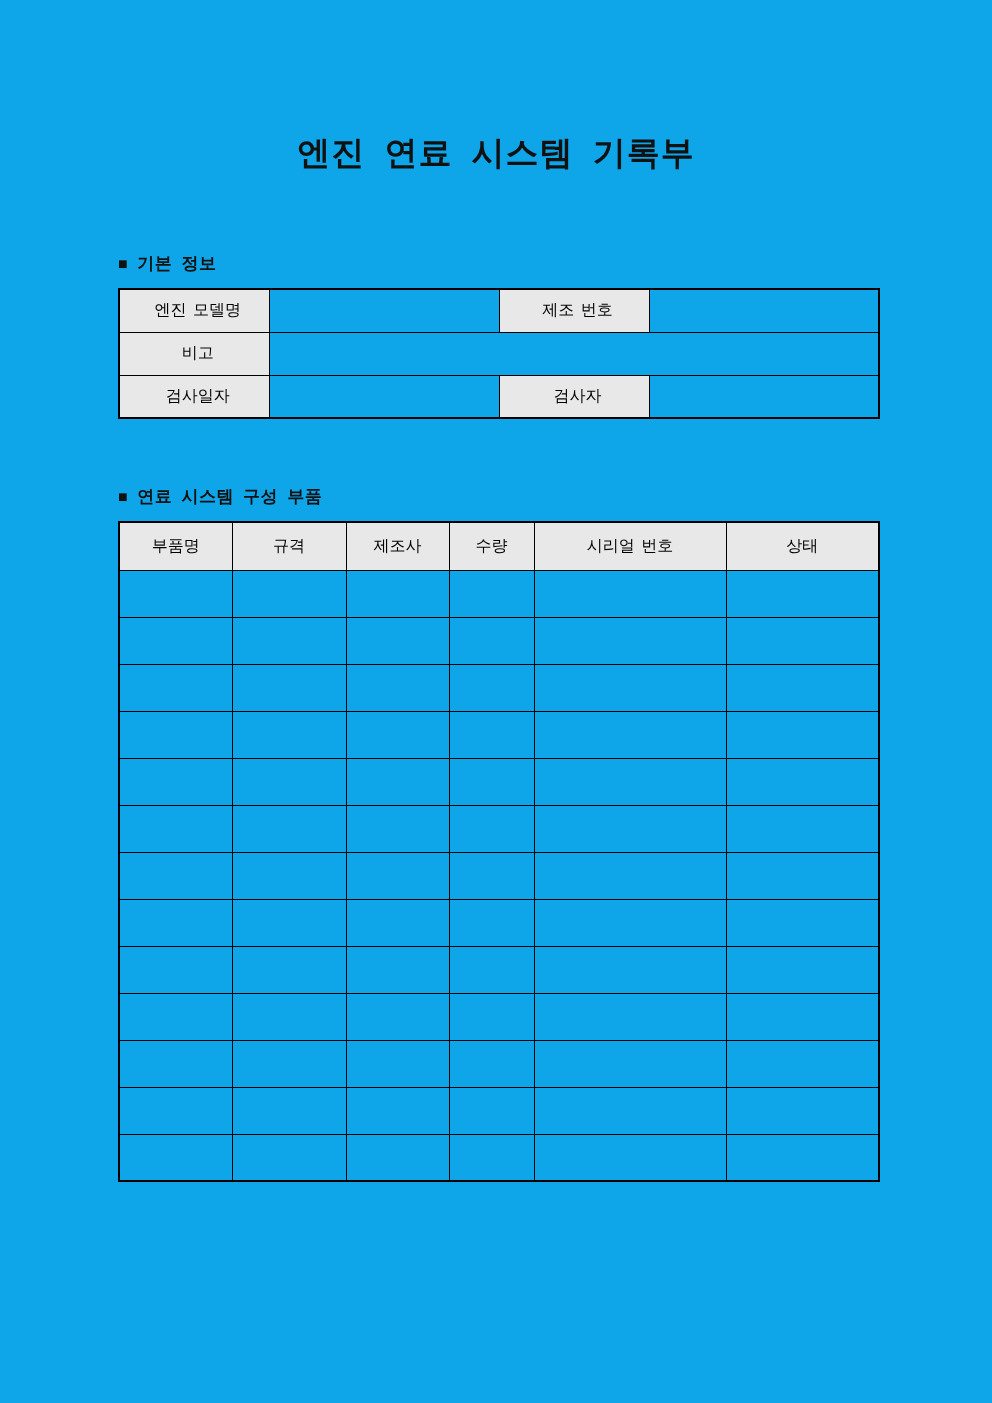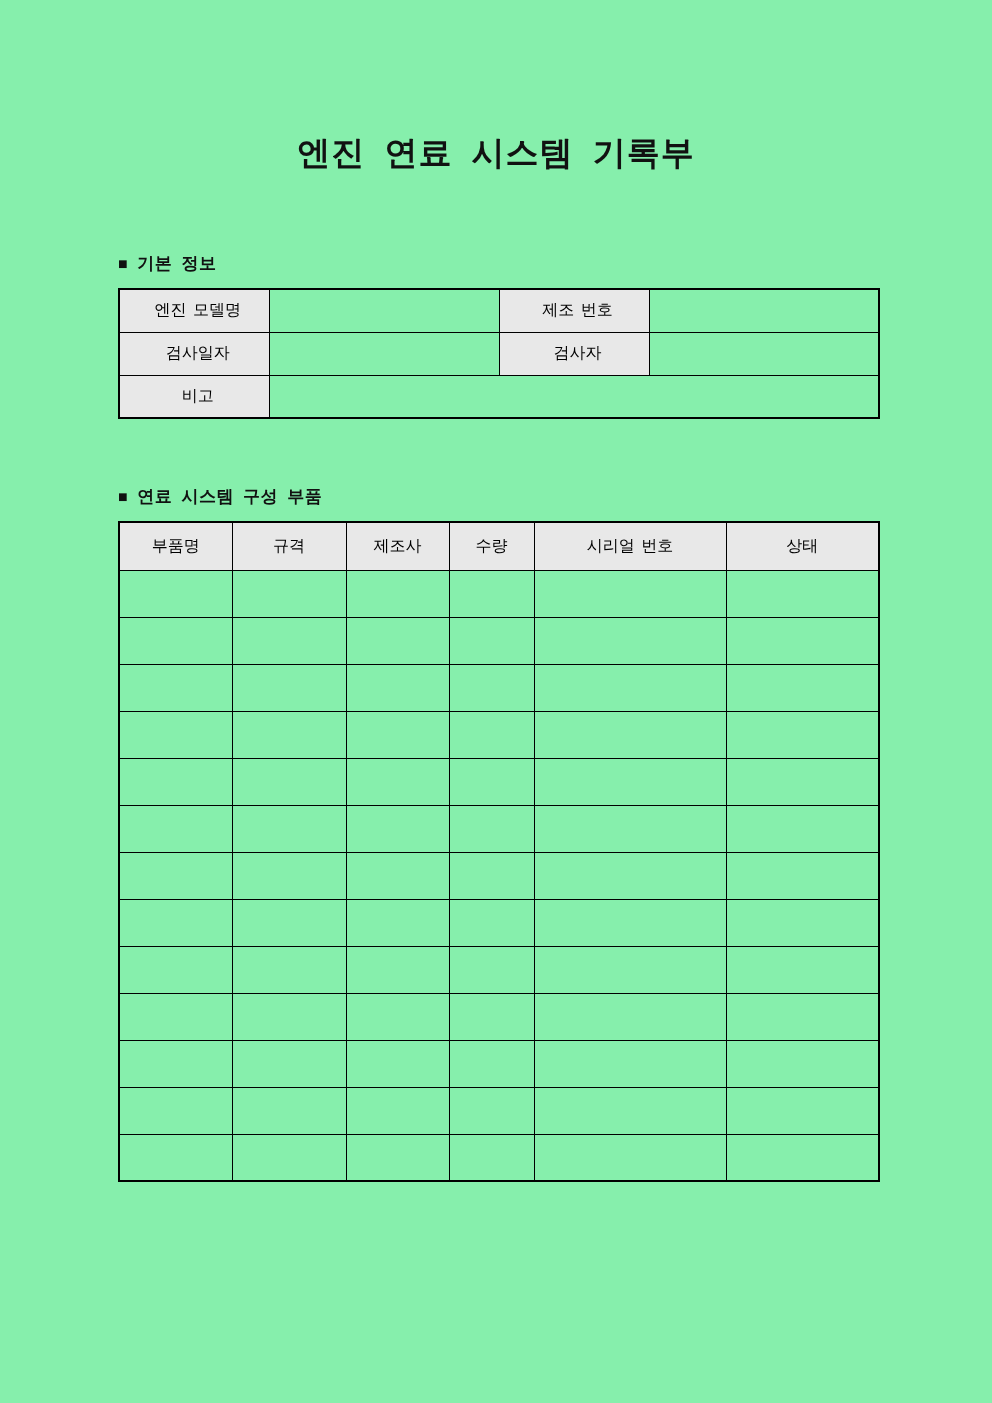--- a/index.html
+++ b/index.html
@@ -8,21 +8,21 @@
     width: 992px;
     height: 1403px;
     font-family: "Liberation Sans", "DejaVu Sans", sans-serif;
     color: #000000;
     overflow: hidden;
   }
   .page {
     position: relative;
     width: 992px;
     height: 1403px;
-    background: #86efac;
+    background: #0ea5e9;
   }
   .doc-title {
     padding-top: 131px;
     text-align: center;
     font-size: 33px;
     font-weight: bold;
     letter-spacing: 1px;
     word-spacing: 9px;
     color: #111111;
   }
@@ -108,28 +108,28 @@
           <col class="c-value">
       </colgroup>
       <tbody>
         <tr>
           <th>엔진 모델명</th>
           <td></td>
           <th>제조 번호</th>
           <td></td>
         </tr>
         <tr>
-          <th>검사일자</th>
-          <td></td>
-          <th>검사자</th>
-          <td></td>
-        </tr>
-        <tr>
           <th>비고</th>
           <td colspan="3"></td>
+        </tr>
+        <tr>
+          <th>검사일자</th>
+          <td></td>
+          <th>검사자</th>
+          <td></td>
         </tr>
       </tbody>
     </table>
 
     <div class="section-header section-components">
       <span class="bullet">■</span>
       <span>연료 시스템 구성 부품</span>
     </div>
 
     <table class="components-table">

